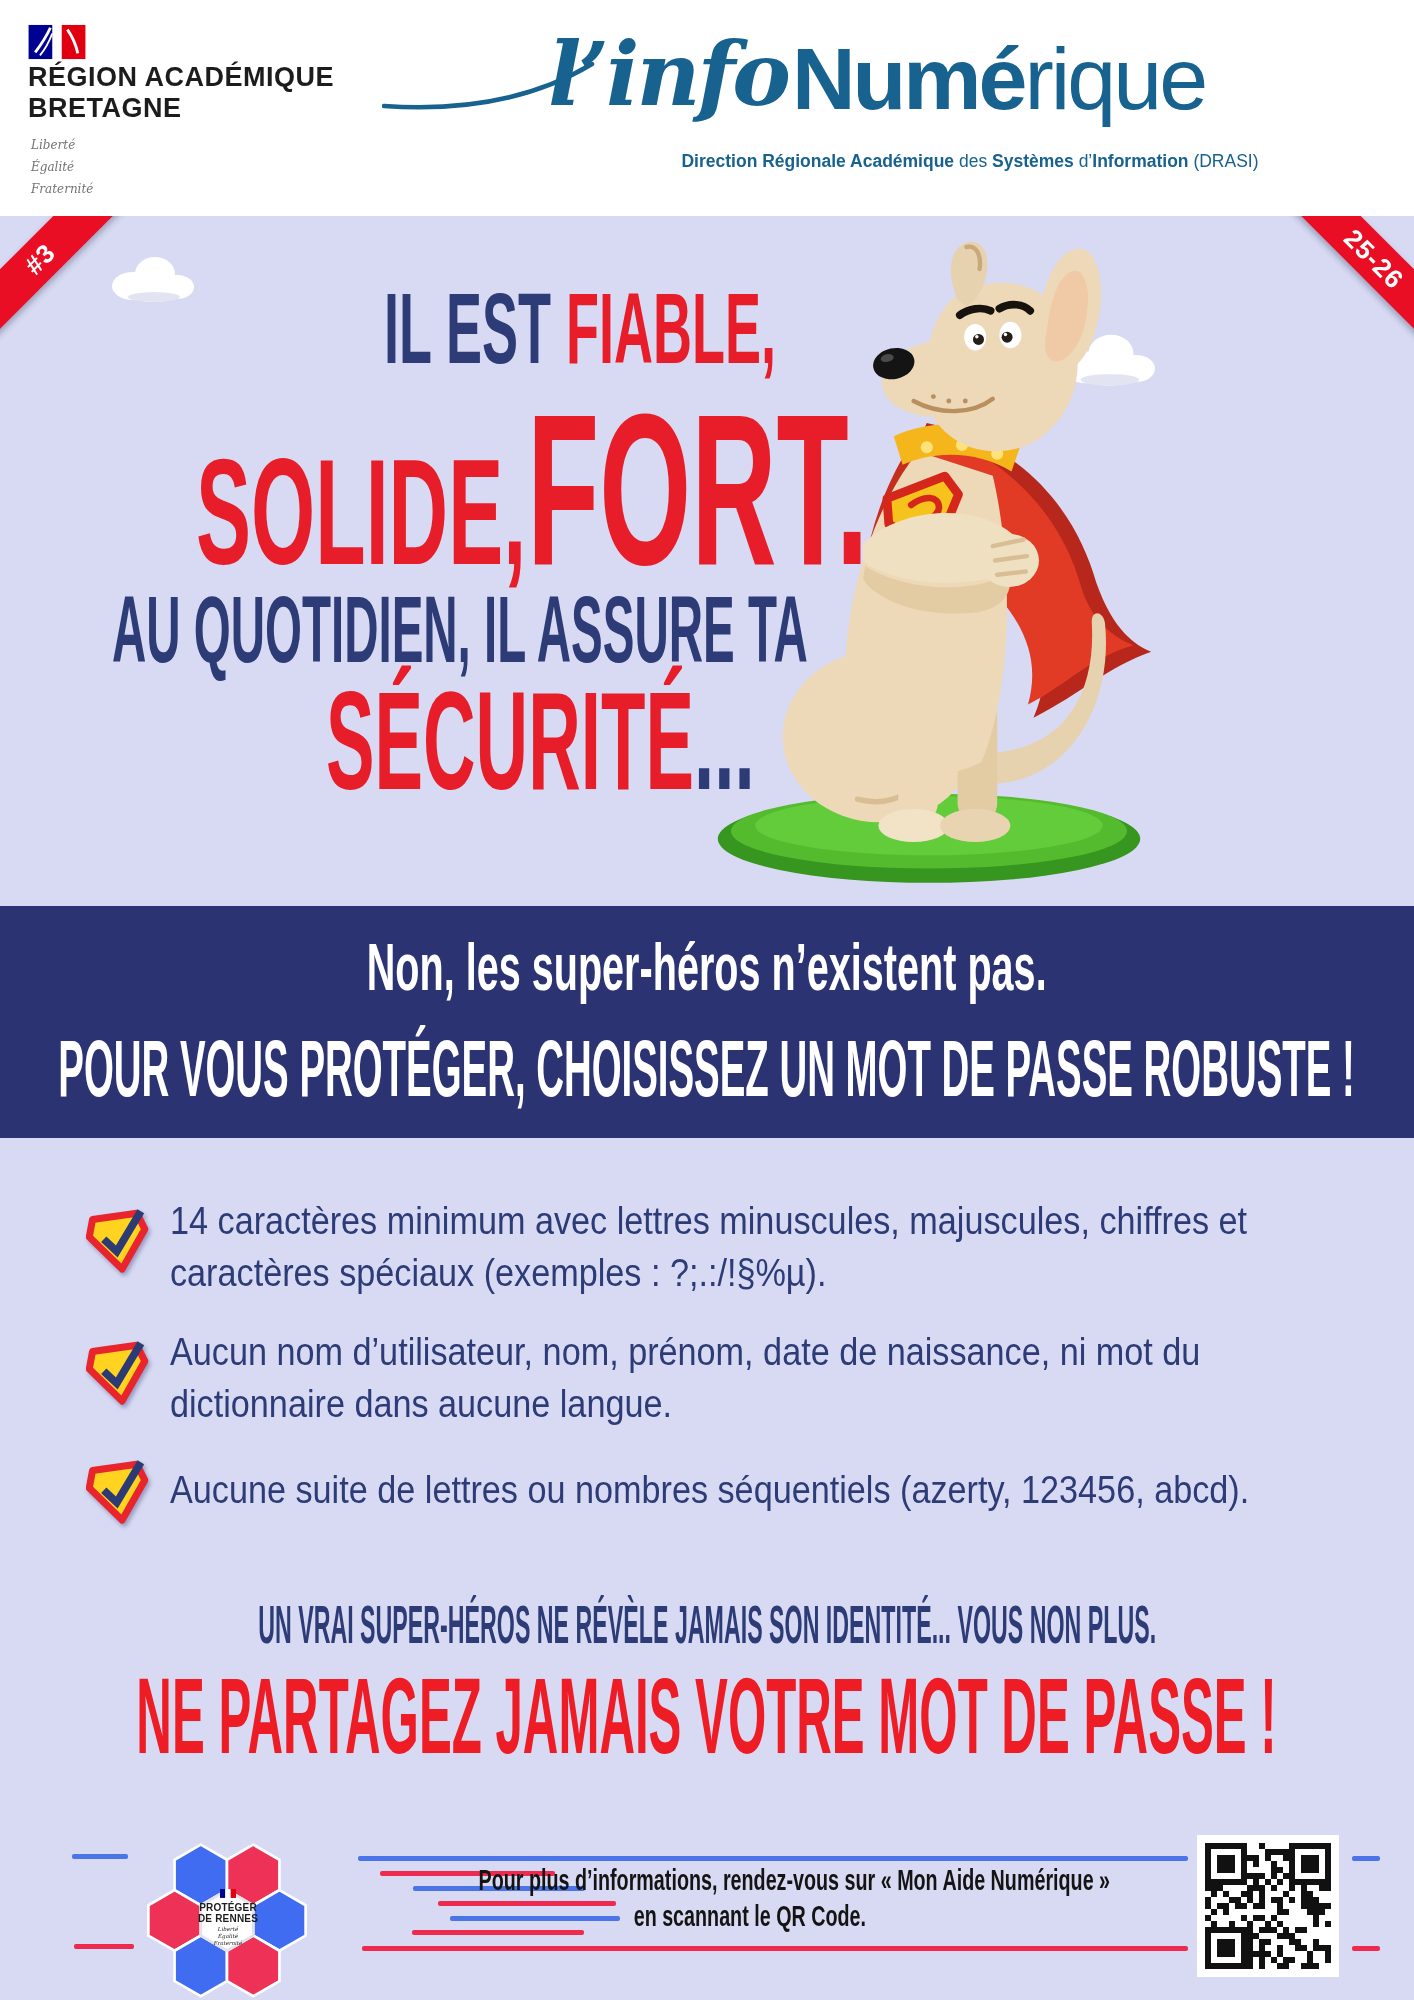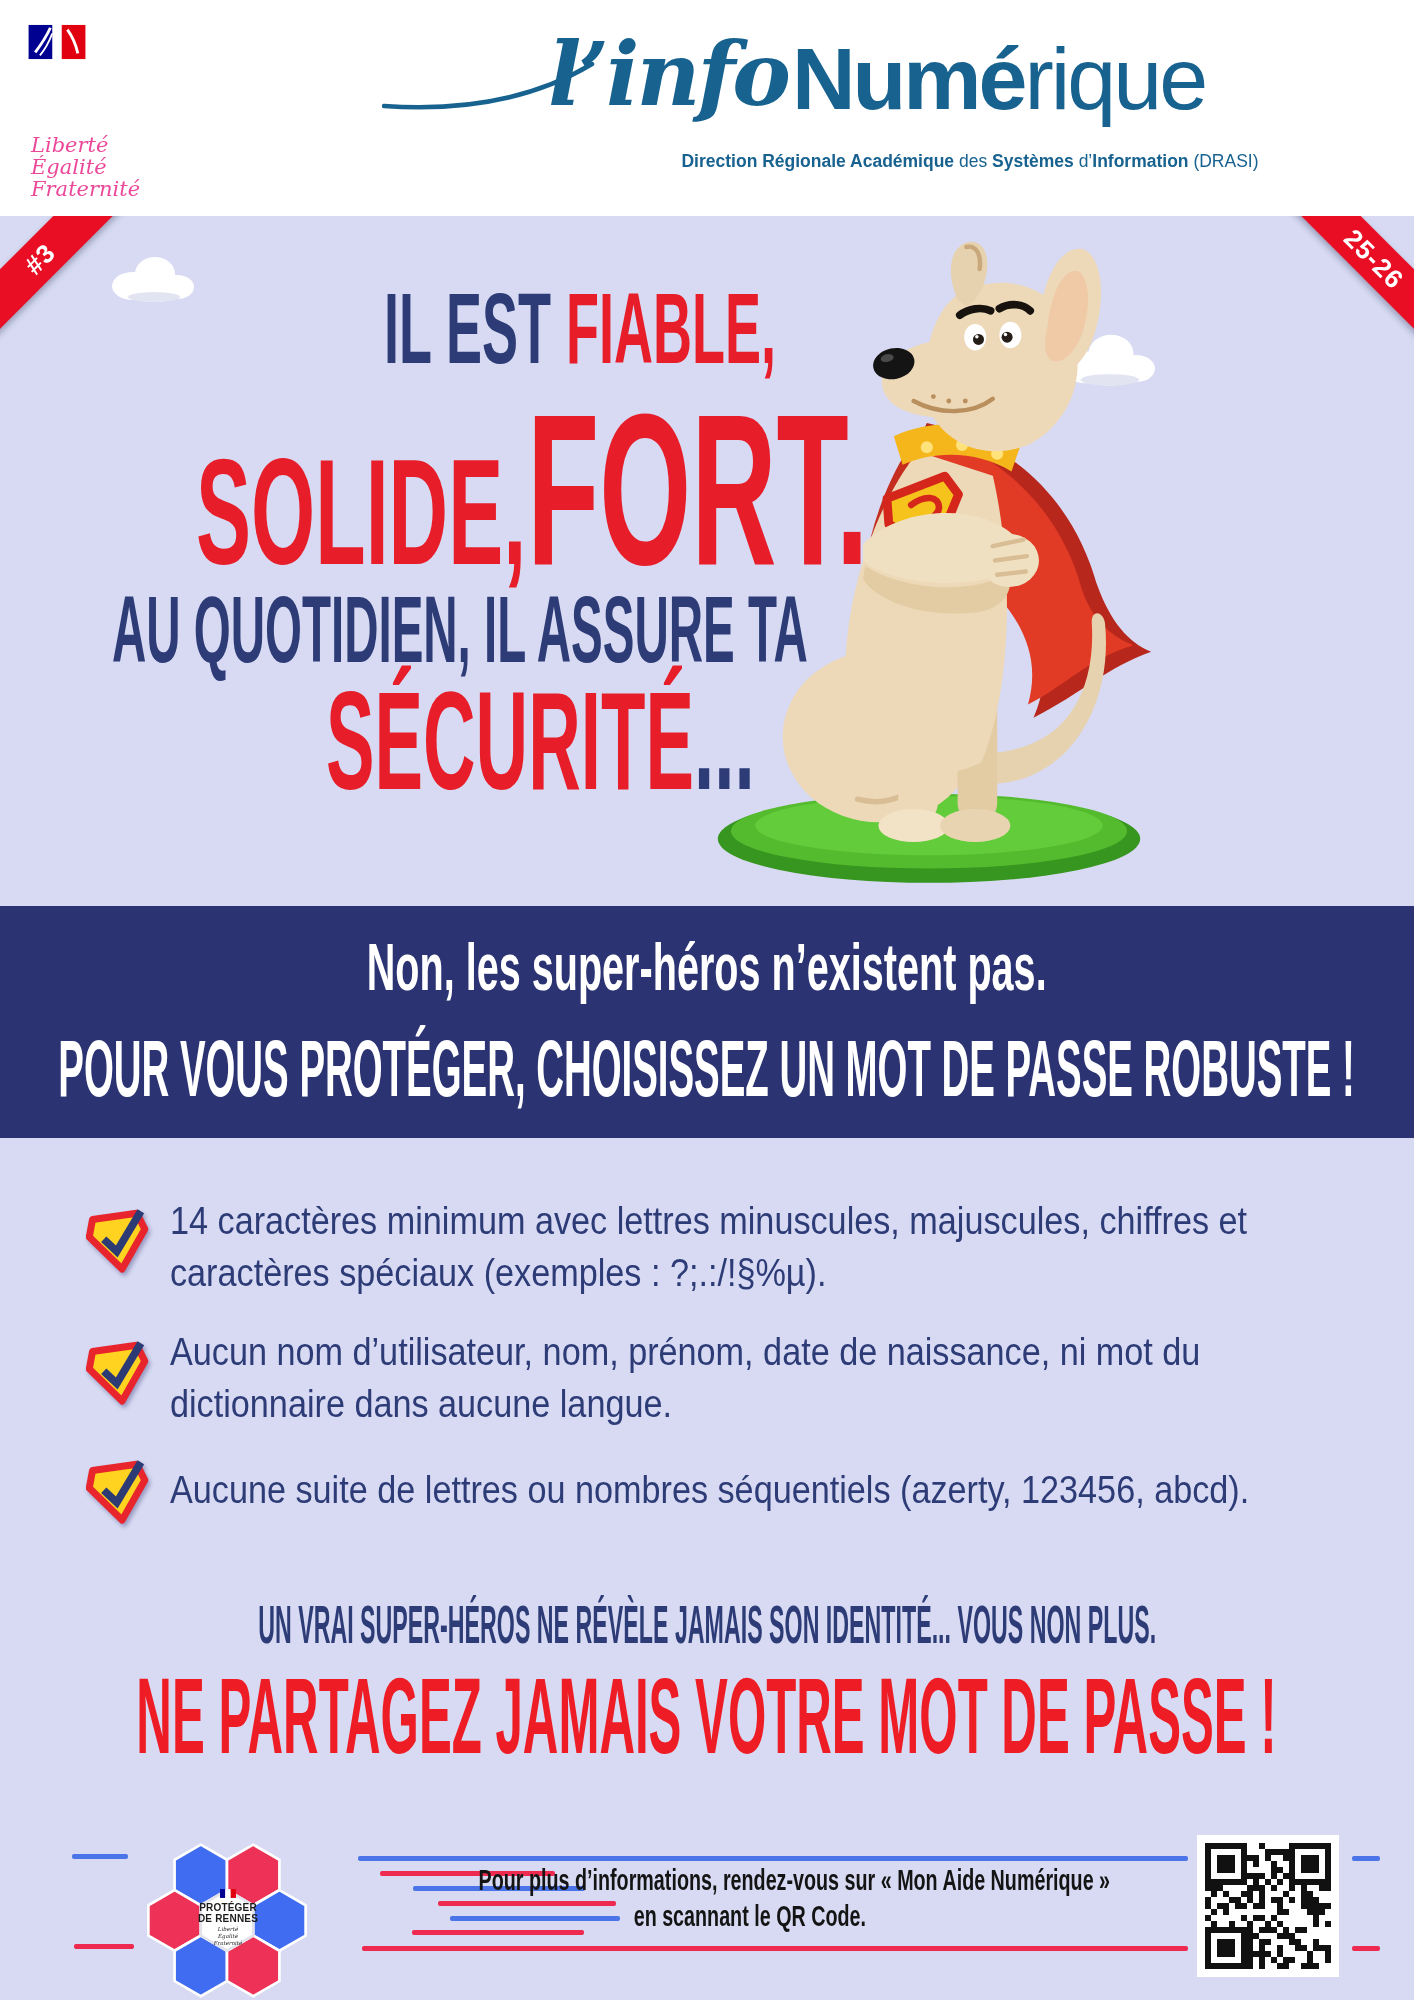--- a/index.html
+++ b/index.html
@@ -5,21 +5,21 @@
   html,body{margin:0;padding:0;background:#9a9aa6;}
   .poster{position:relative;width:1414px;height:2000px;background:#ffffff;overflow:hidden;
           font-family:"Liberation Sans",sans-serif;margin:0 auto;}
   .abs{position:absolute;}
   .bg{position:absolute;left:0;top:216px;width:1414px;height:1784px;background:#d7daf2;}
 
   
   .gov-title{position:absolute;left:28px;top:62px;font-weight:700;font-size:27px;line-height:31px;
              color:#1c1c1c;letter-spacing:.5px;}
   .gov-motto{position:absolute;left:31px;top:134px;font-family:"DejaVu Serif",serif;font-style:italic;
-             font-size:21px;line-height:22px;color:#ec4899;}
+             font-size:12px;line-height:22px;color:#737373;}
   .brand-script{position:absolute;left:548px;top:22px;font-family:"DejaVu Serif",serif;font-style:italic;
                 font-weight:700;font-size:88px;color:#186290;letter-spacing:-3px;}
   .brand-word{position:absolute;left:792px;top:28px;font-size:88px;color:#186290;letter-spacing:-3px;
               white-space:nowrap;}
   .brand-word .bold{font-weight:700;} .brand-word .light{font-weight:400;}
   .brand-sub{position:absolute;left:620px;top:151px;width:700px;text-align:center;font-size:17.5px;
              color:#186290;} .brand-sub .b{font-weight:700;}
 
   
   .hero{position:absolute;left:0;top:216px;width:1414px;height:690px;overflow:hidden;}
@@ -65,20 +65,24 @@
   <div class="bg"></div>
 
   <svg class="abs" style="left:28px;top:24px;width:58px;height:36px" viewBox="0 0 60 38">
     <rect x="0" y="1" width="25" height="36" fill="#000091"></rect>
     <rect x="35" y="1" width="25" height="36" fill="#e1000f"></rect>
     <path d="M7 30 C13 22 19 13 23 4" stroke="#fff" stroke-width="3" fill="none"></path>
     <path d="M12 33 C18 26 22 18 25 10" stroke="#fff" stroke-width="2" fill="none"></path>
     <path d="M41 6 C46 13 50 22 52 31" stroke="#fff" stroke-width="3" fill="none"></path>
   </svg>
 
+  <div class="gov-title">
+    <div>RÉGION ACADÉMIQUE</div>
+    <div>BRETAGNE</div>
+  </div>
 
   <div class="gov-motto">
     <div>Liberté</div>
     <div>Égalité</div>
     <div>Fraternité</div>
   </div>
 
   <svg class="abs" style="left:382px;top:58px;width:215px;height:58px" viewBox="0 0 215 58">
     <path d="M2 48 C60 52 140 48 210 6" stroke="#186290" stroke-width="4.5" fill="none" stroke-linecap="round"></path>
   </svg>

